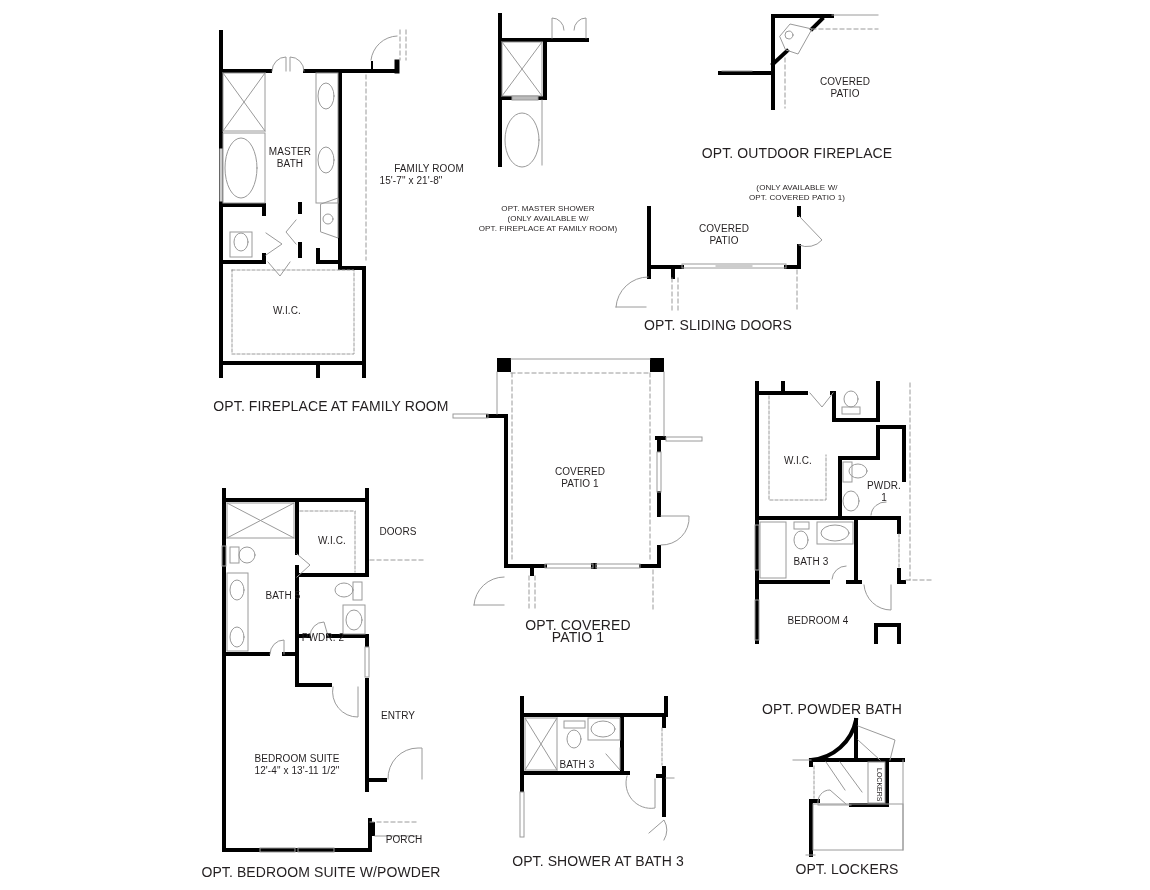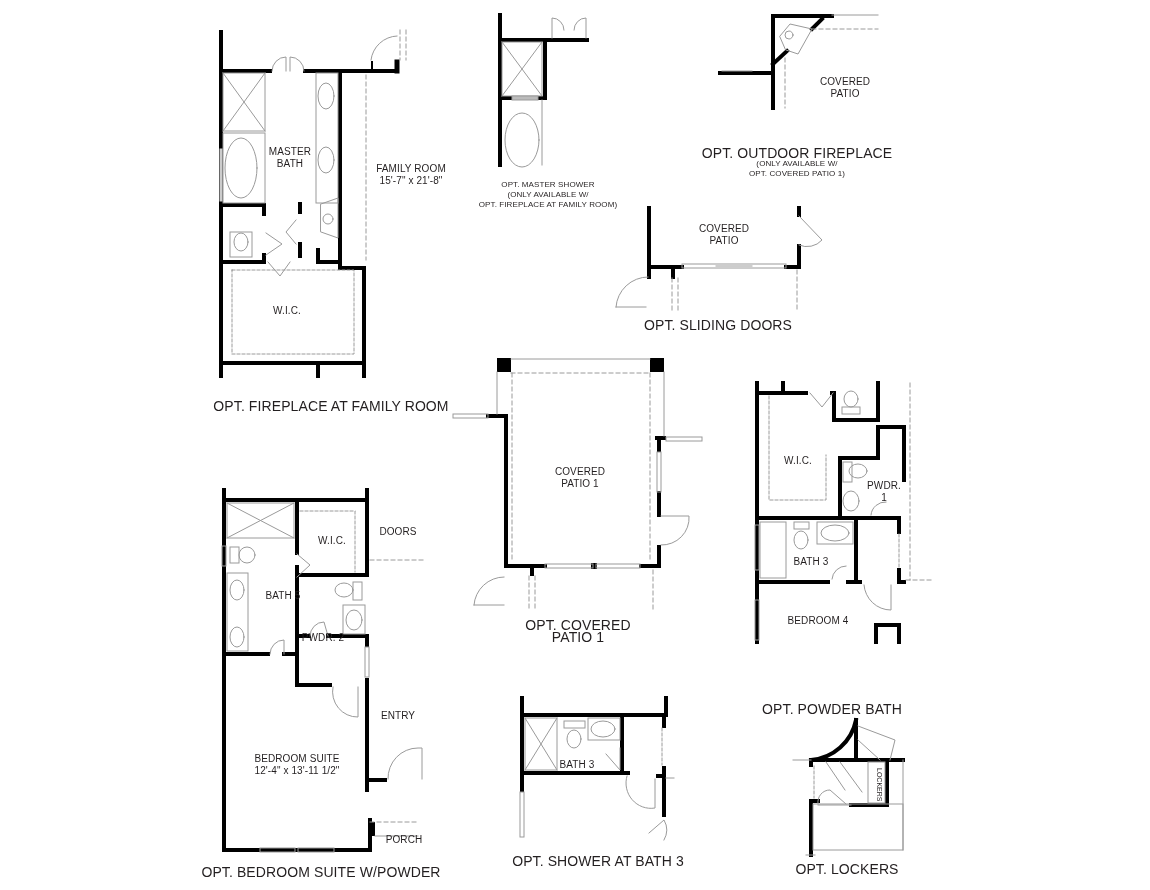--- a/index.html
+++ b/index.html
@@ -2,21 +2,21 @@
 <html><head>
 <meta charset="utf-8">
 <style>
   html, body { margin:0; padding:0; background:#ffffff; }
   body { width:1150px; height:890px; position:relative; overflow:hidden;
          font-family:"Liberation Sans", sans-serif; color:#231f20; }
   svg.plan { position:absolute; left:0; top:0; width:1150px; height:890px; }
   .lbl { position:absolute; font-size:10px; line-height:12px; text-align:center;
          white-space:pre-line; transform:translateX(-50%); letter-spacing:0.1px; }
   .cap { font-size:14px; }
-  .sm  { font-size:8px; line-height:10px; }
+  .sm  { font-size:8px; line-height:10px;margin-top:24px; }
   .vert { position:absolute; font-size:7px; transform:rotate(90deg); transform-origin:left top; }
 </style>
 </head>
 <body>
 
 <svg class="plan" viewBox="0 0 1150 890" xmlns="http://www.w3.org/2000/svg">
   <g fill="none" stroke="#000" stroke-width="4" stroke-linecap="square">
 
     <g>
       <polyline points="221,32 221,376"></polyline>
@@ -267,21 +267,21 @@
       <path d="M818,804 A12,12 0 0 1 830,790 L846,804"></path>
       <rect x="813" y="804" width="90" height="46"></rect>
       <line x1="903" y1="760" x2="903" y2="850"></line>
       <line x1="806" y1="855" x2="815" y2="855"></line>
     </g>
   </g>
 </svg>
 
 <div class="lbl" style="left:290px;top:146px;">MASTER
 BATH</div>
-<div class="lbl" style="left:411px;top:163px;">FAMILY ROOM</div>
+<div class="lbl" style="left:429px;top:163px;">FAMILY ROOM</div>
 <div class="lbl" style="left:411px;top:175px;">15'-7" x 21'-8"</div>
 <div class="lbl" style="left:287px;top:305px;">W.I.C.</div>
 <div class="lbl cap" style="left:331px;top:400px;">OPT. FIREPLACE AT FAMILY ROOM</div>
 
 <div class="lbl sm" style="left:548px;top:180px;">OPT. MASTER SHOWER
 (ONLY AVAILABLE W/
 OPT. FIREPLACE AT FAMILY ROOM)</div>
 
 <div class="lbl" style="left:845px;top:76px;">COVERED
 PATIO</div>

